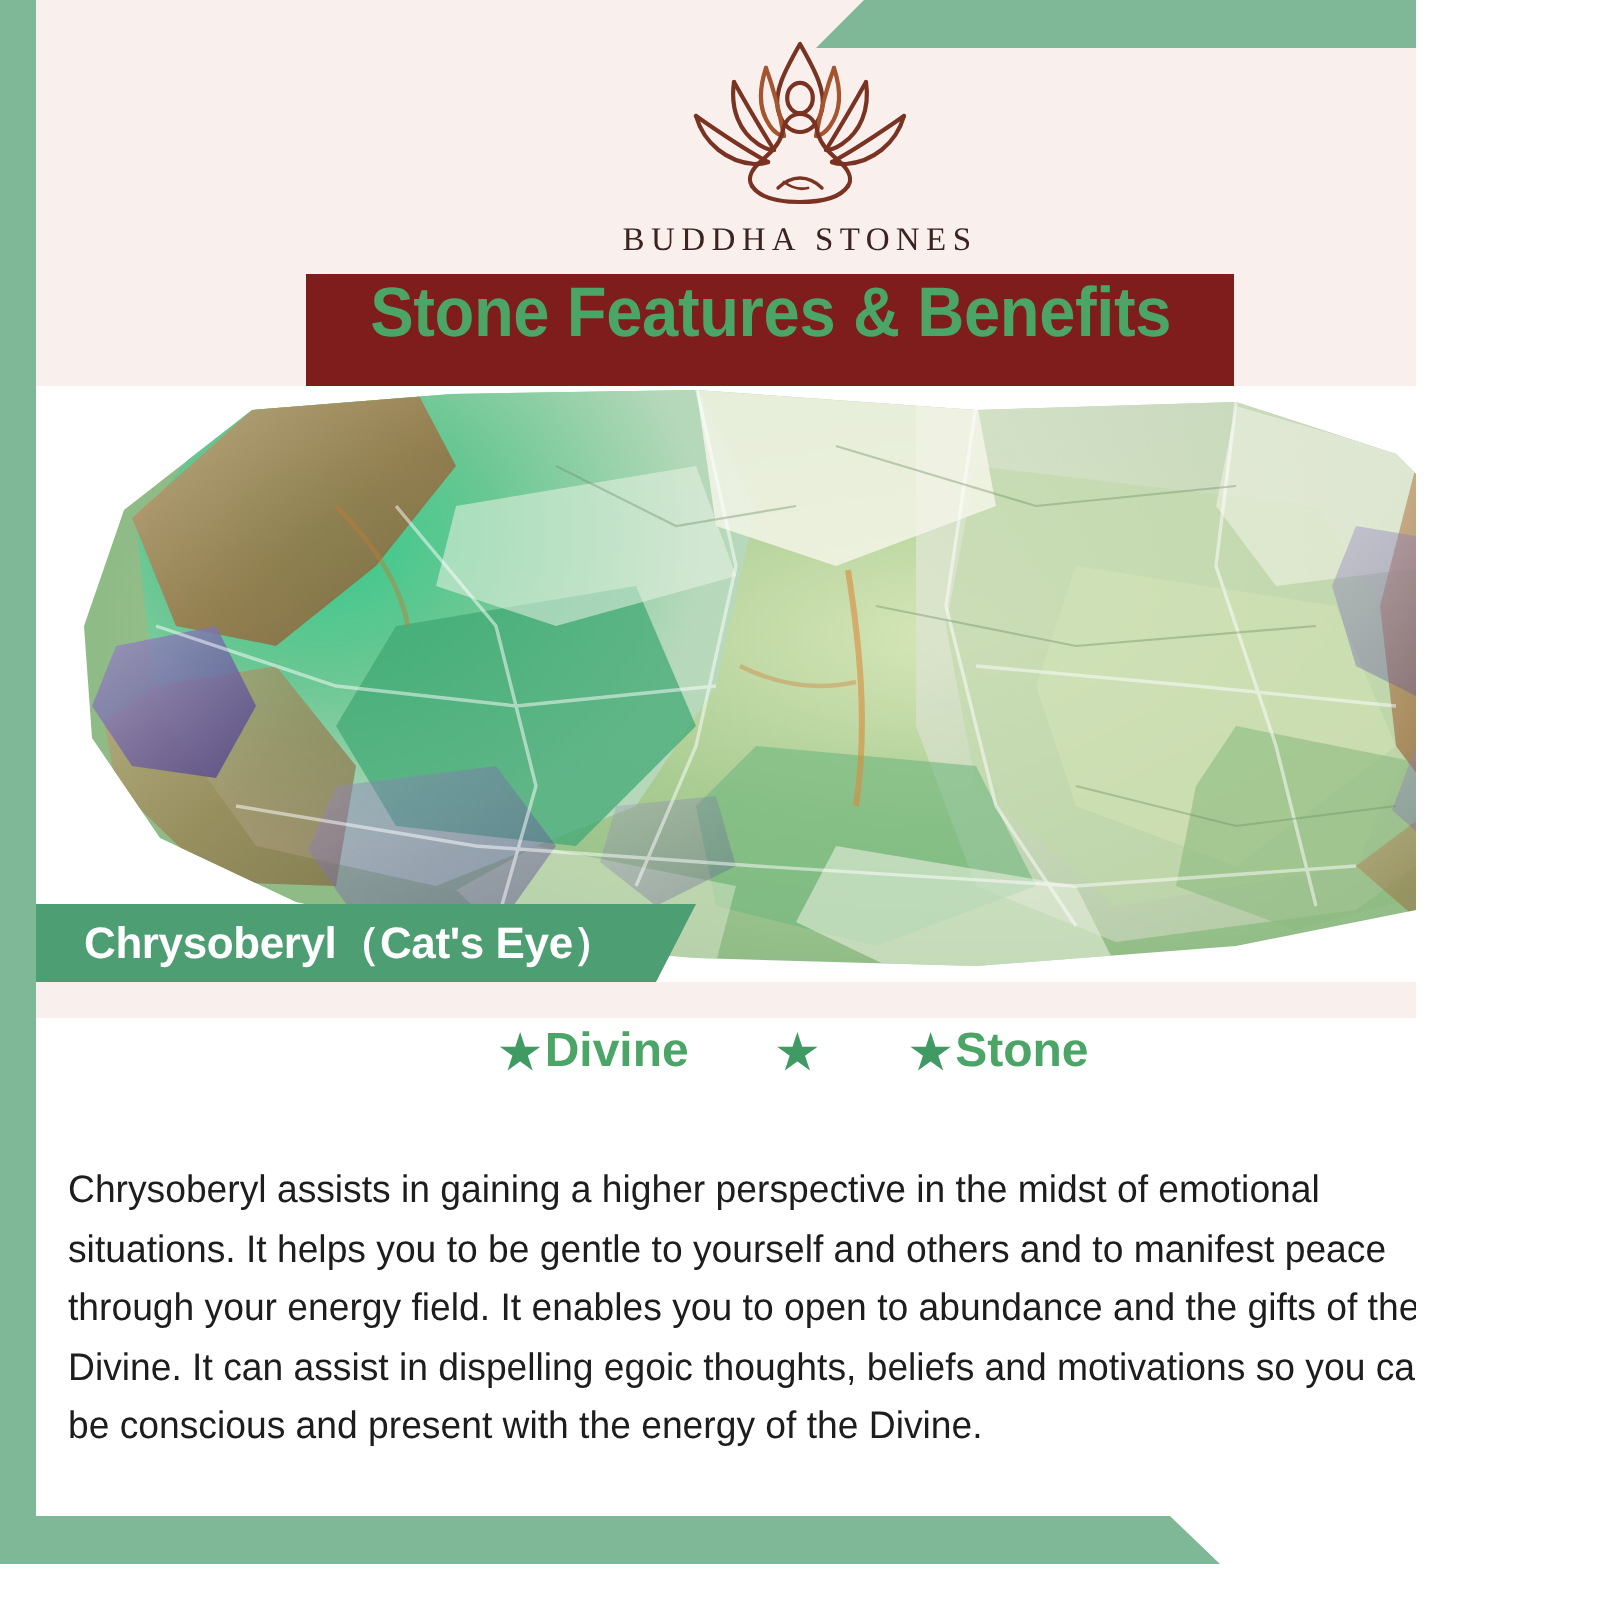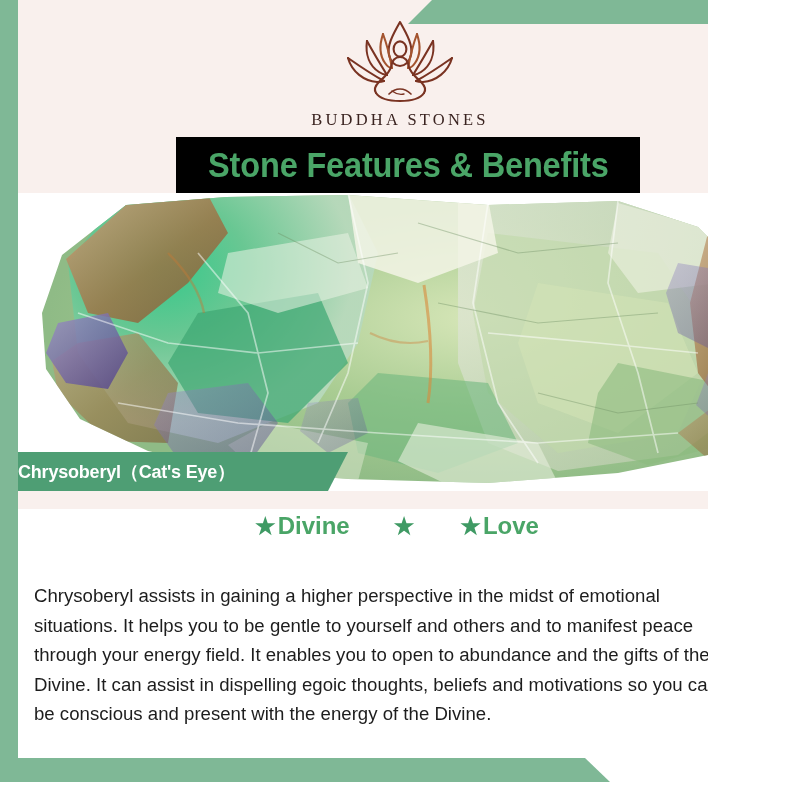--- a/index.html
+++ b/index.html
@@ -93,27 +93,27 @@
     font-family: "Liberation Serif", serif;
     font-size: 16.5px;
     letter-spacing: 3.2px;
     color: #3a2320;
     font-weight: 400;
   }
 
   
   .title-bar {
     position: absolute;
-    left: 176px;
+    left: 153px;
     top: 137px;
     width: 464px;
     height: 56px;
-    background: #000000;
+    background: #7f1d1d;
     display: flex;
-    align-items: center;
+    align-items: flex-start;
     justify-content: center;
   }
   .title-text {
     font-family: "Liberation Sans Narrow", "Liberation Sans", sans-serif;
     font-size: 35px;
     font-weight: bold;
     color: #4aa567;
     letter-spacing: -0.2px;
     transform: scaleX(0.93);
     white-space: nowrap;
@@ -142,23 +142,23 @@
     top: 452px;
     width: 330px;
     height: 39px;
     background: #4e9e74;
     clip-path: polygon(0 0, 330px 0, 310px 39px, 0 39px);
     display: flex;
     align-items: center;
   }
   .stone-banner-text {
     color: #ffffff;
-    font-size: 18px;
+    font-size: 22px;
     font-weight: bold;
-    padding-left: 0;
+    padding-left: 24px;
     white-space: nowrap;
     letter-spacing: -0.2px;
   }
 
   
   .under-strip {
     position: absolute;
     left: 18px;
     top: 491px;
     width: 758px;
@@ -364,19 +364,19 @@
       <span class="star kw-pad-peace">★</span>
       <span>Divine</span>
     </span>
     <span class="kw-gap-a"></span>
     <span class="keyword">
       <span class="star">★</span>
     </span>
     <span class="kw-gap-b"></span>
     <span class="keyword">
       <span class="star">★</span>
-      <span>Love</span>
+      <span>Stone</span>
     </span>
   </div>
 
   <p class="body-copy">Chrysoberyl assists in gaining a higher perspective in the midst of emotional situations. It helps you to be gentle to yourself and others and to manifest peace through your energy field. It enables you to open to abundance and the gifts of the Divine. It can assist in dispelling egoic thoughts, beliefs and motivations so you can be conscious and present with the energy of the Divine.</p>
 
 </div>
 
 </body></html>

